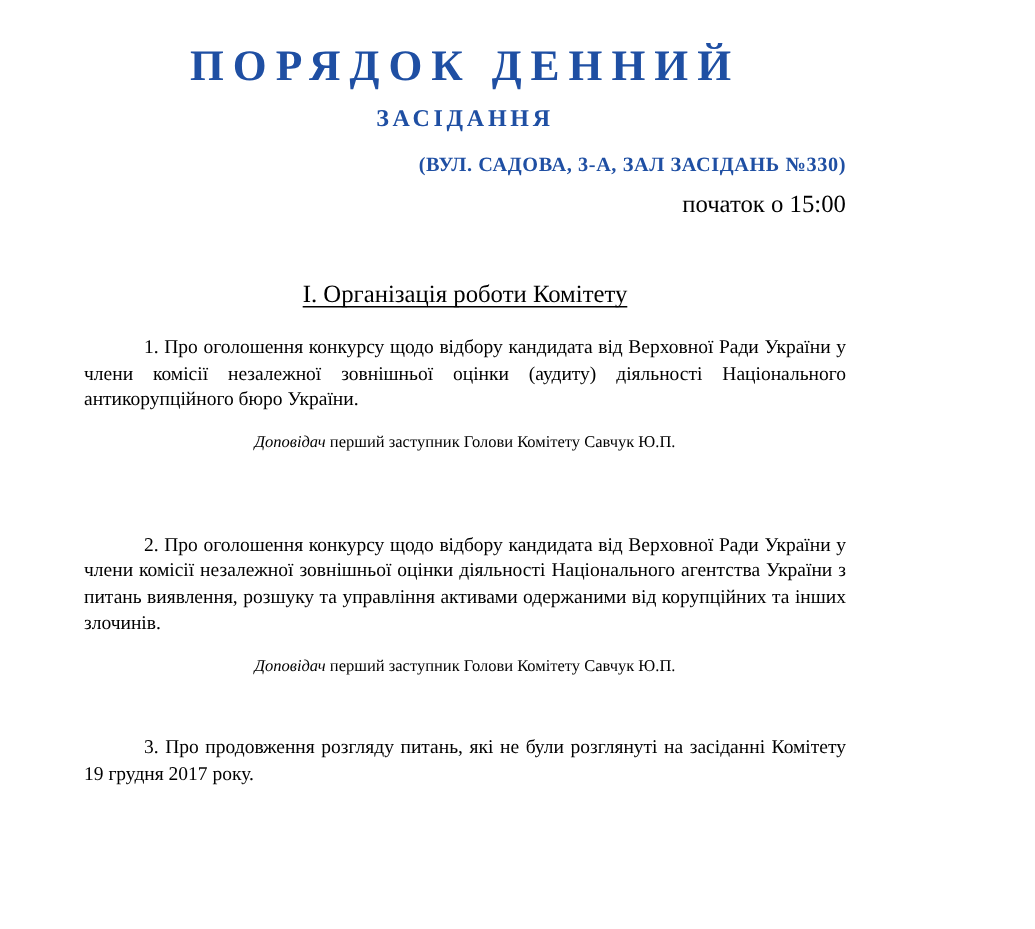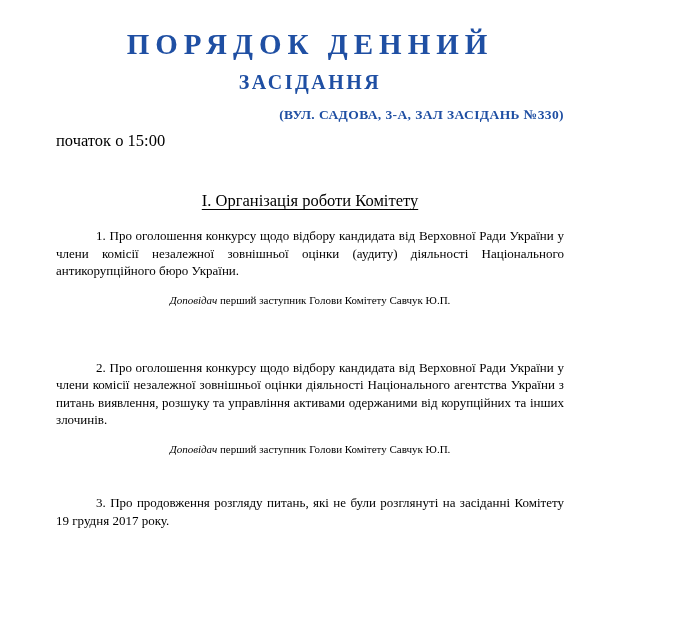--- a/index.html
+++ b/index.html
@@ -28,41 +28,41 @@
     font-weight: bold;
     font-size: 29px;
     letter-spacing: 6px;
     margin: 6px 0 0 0;
     line-height: 1.15;
   }
   .title-sub {
     text-align: center;
     color: #1f4fa3;
     font-weight: bold;
-    font-size: 20px;
+    font-size: 16px;
     letter-spacing: 2.5px;
     margin: 10px 0 0 0;
   }
   .title-place {
     text-align: right;
     color: #1f4fa3;
     font-weight: bold;
     font-size: 13.5px;
     letter-spacing: 0.4px;
     margin: 13px 0 0 0;
   }
   .title-date {
     text-align: center;
     color: #c00000;
     font-weight: bold;
     font-size: 17px;
     margin: 14px 0 0 0;
   }
   .title-time {
-    text-align: left;
+    text-align: right;
     color: #000000;
     font-size: 16.5px;
     margin: 8px 0 0 0;
   }
   .section-heading {
     text-align: center;
     font-size: 16.5px;
     margin: 40px 0 0 0;
     text-decoration: underline;
     text-underline-offset: 3px;

